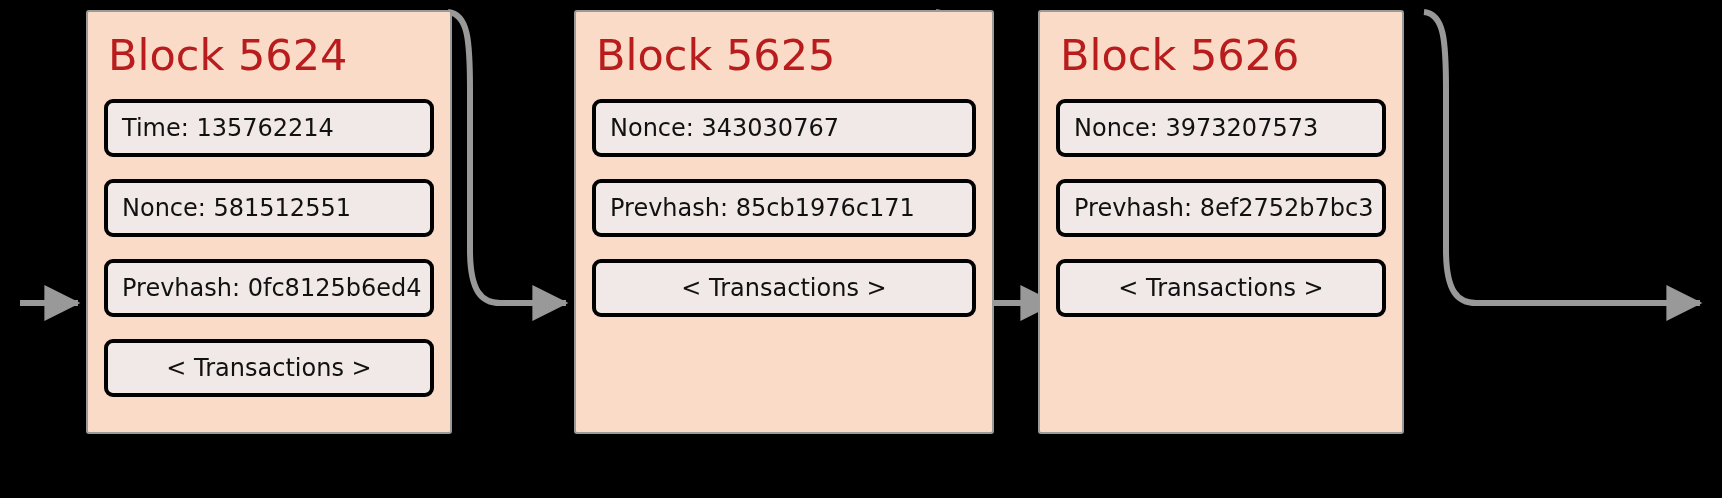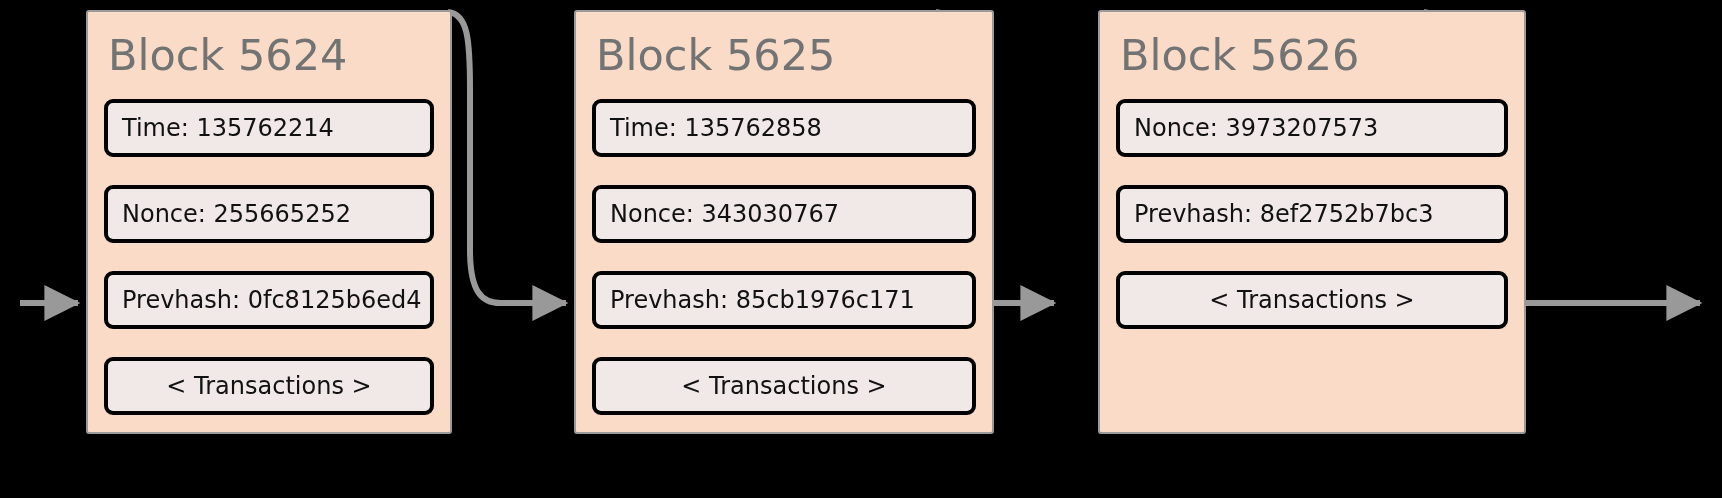--- a/index.html
+++ b/index.html
@@ -40,42 +40,42 @@
     width: 364px;
     height: 424px;
     background: #f9dbc7;
     border: 2px solid #9a9a9a;
     border-radius: 3px;
     box-sizing: border-box;
     padding: 14px 16px 0 16px;
   }
   .block-card.b0 { left: 86px;   width: 366px; }
   .block-card.b1 { left: 574px;  width: 420px; }
-  .block-card.b2 { left: 1098px; width: 428px; }
+  .block-card.b2 { left: 1038px; width: 366px; }
 
   .block-title {
-    color: #737373;
+    color: #b91c1c;
     font-size: 43px;
     line-height: 1;
     margin: 8px 0 4px 4px;
     white-space: nowrap;
     letter-spacing: 0px;
   }
 
   .fields {
     margin-top: 22px;
   }
 
   .field {
     background: #f1e9e7;
     border: 4px solid #000000;
     border-radius: 9px;
     box-sizing: border-box;
     height: 58px;
-    margin-bottom: 28px;
+    margin-bottom: 22px;
     display: flex;
     align-items: center;
     padding: 12px 14px;
     font-size: 24px;
     color: #111111;
     white-space: nowrap;
     overflow: hidden;
   }
   .field.center {
     justify-content: center;
@@ -123,30 +123,29 @@
                L1446,250
                C1446,292 1458,303 1476,303
                L1700,303" stroke="#999999" stroke-width="6" fill="none" marker-end="url(#arrowhead)"></path>
     </g>
   </svg>
 
   <div class="block-card b0">
     <div class="block-title">Block 5624</div>
     <div class="fields">
       <div class="field">Time: 135762214</div>
-      <div class="field">Nonce: 255665252</div>
+      <div class="field">Nonce: 581512551</div>
       <div class="field">Prevhash: 0fc8125b6ed4</div>
       <div class="field center last">&lt; Transactions &gt;</div>
     </div>
   </div>
 
   <div class="block-card b1">
     <div class="block-title">Block 5625</div>
     <div class="fields">
-      <div class="field">Time: 135762858</div>
       <div class="field">Nonce: 343030767</div>
       <div class="field">Prevhash: 85cb1976c171</div>
       <div class="field center last">&lt; Transactions &gt;</div>
     </div>
   </div>
 
   <div class="block-card b2">
     <div class="block-title">Block 5626</div>
     <div class="fields">
       <div class="field">Nonce: 3973207573</div>

